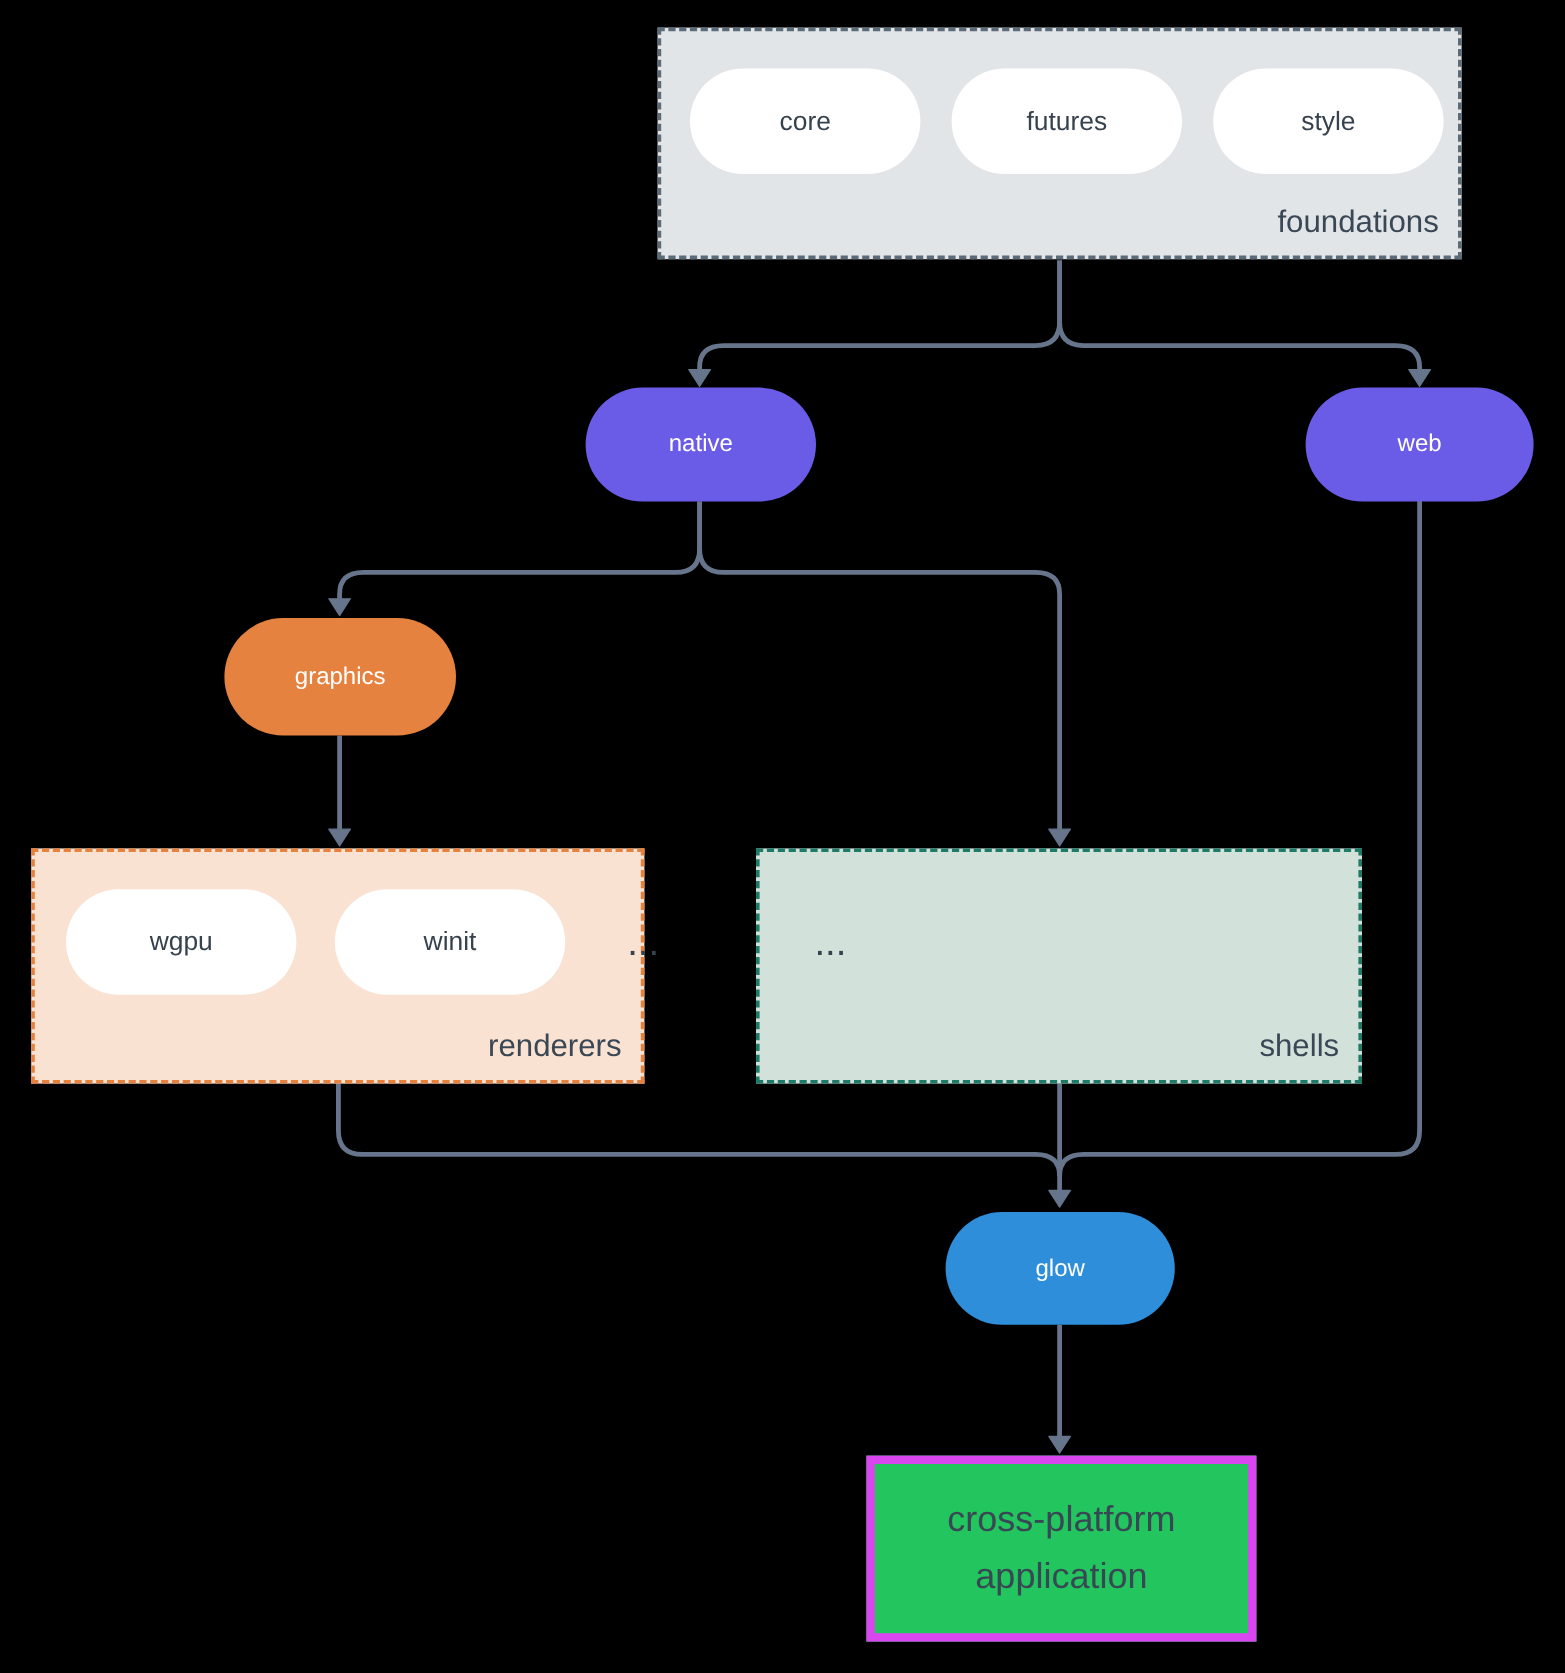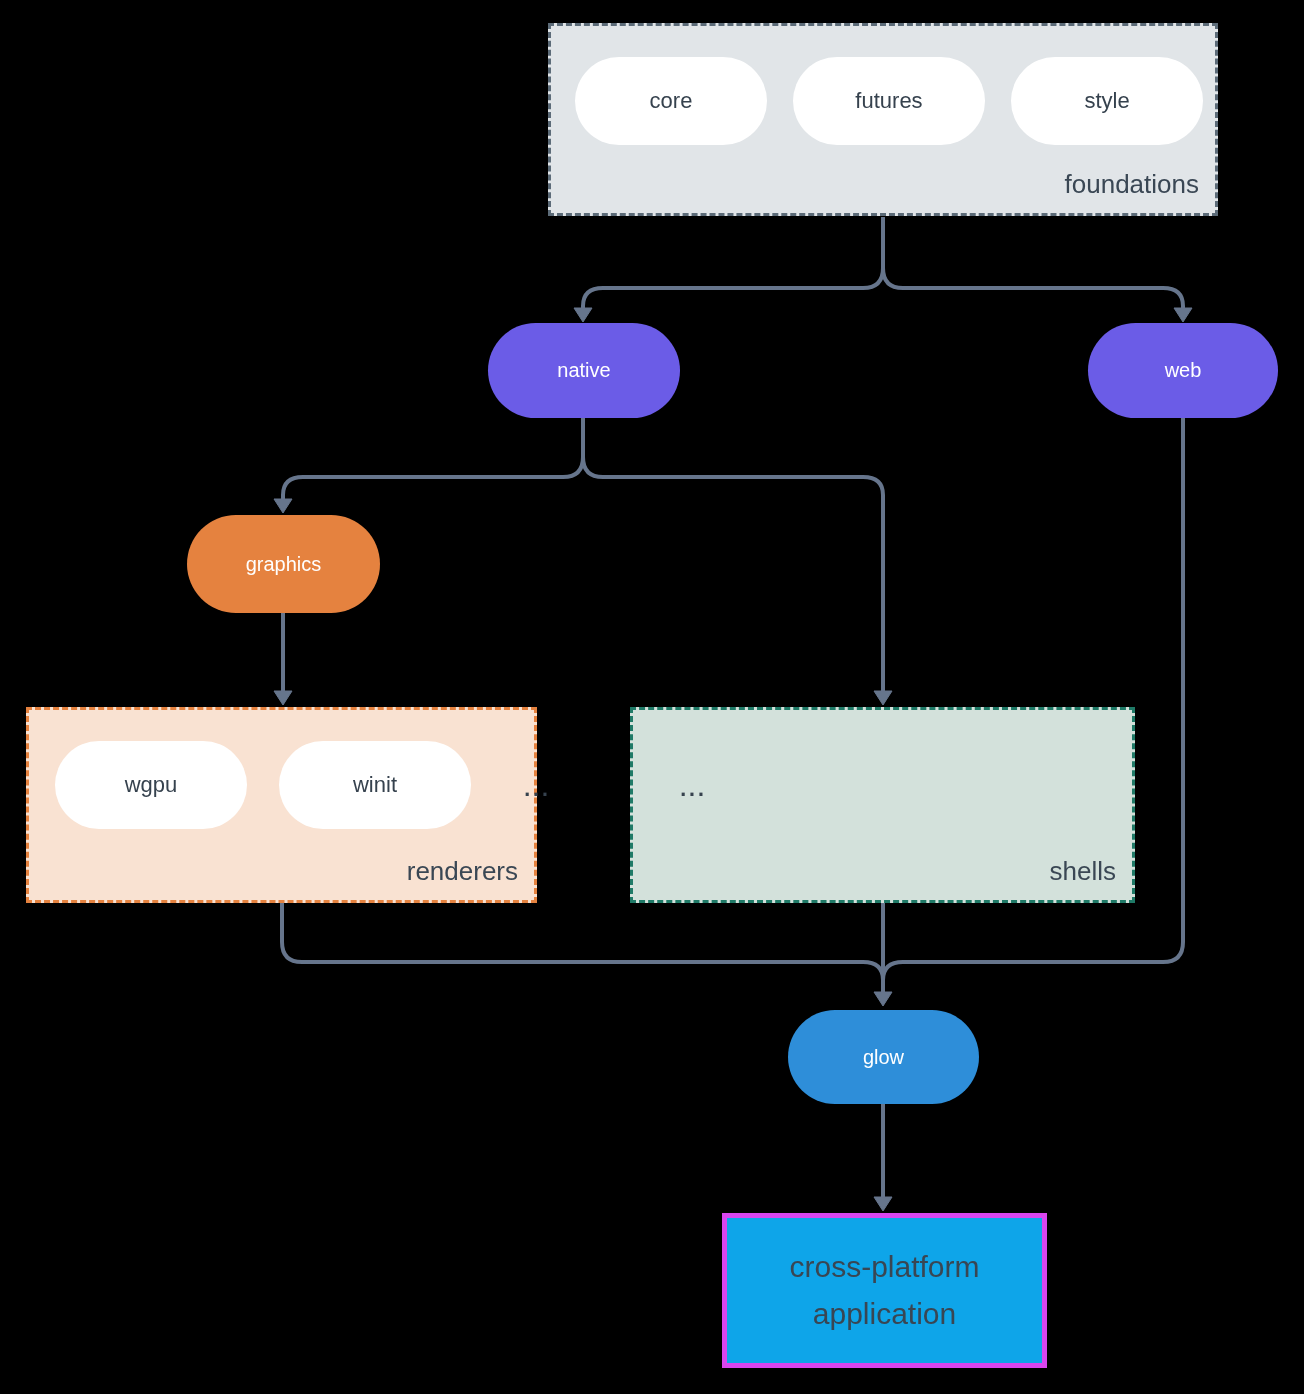--- a/index.html
+++ b/index.html
@@ -37,21 +37,21 @@
     position:absolute;border-radius:48px;display:flex;align-items:center;
     justify-content:center;font-size:20px;color:#ffffff;
   }
   .node-native{left:488px;top:323px;width:192px;height:95px;background:#6b5ce7;}
   .node-web{left:1088px;top:323px;width:190px;height:95px;background:#6b5ce7;}
   .node-graphics{left:187px;top:515px;width:193px;height:98px;background:#e5823f;border-radius:49px;}
   .node-iced{left:788px;top:1010px;width:191px;height:94px;background:#2e8ed9;border-radius:47px;}
 
   .appbox{
     position:absolute;left:722px;top:1213px;width:325px;height:155px;
-    box-sizing:border-box;background:#0ea5e9;border:5px solid #d946ef;
+    box-sizing:border-box;background:#22c55e;border:7px solid #d946ef;
     display:flex;align-items:center;justify-content:center;text-align:center;
     font-size:30px;line-height:1.55;color:#394653;padding:0 30px;
   }
 </style>
 </head>
 <body>
 
 <div id="canvas">
 
   <svg class="wires" width="1304" height="1394" viewBox="0 0 1304 1394" aria-hidden="true">

